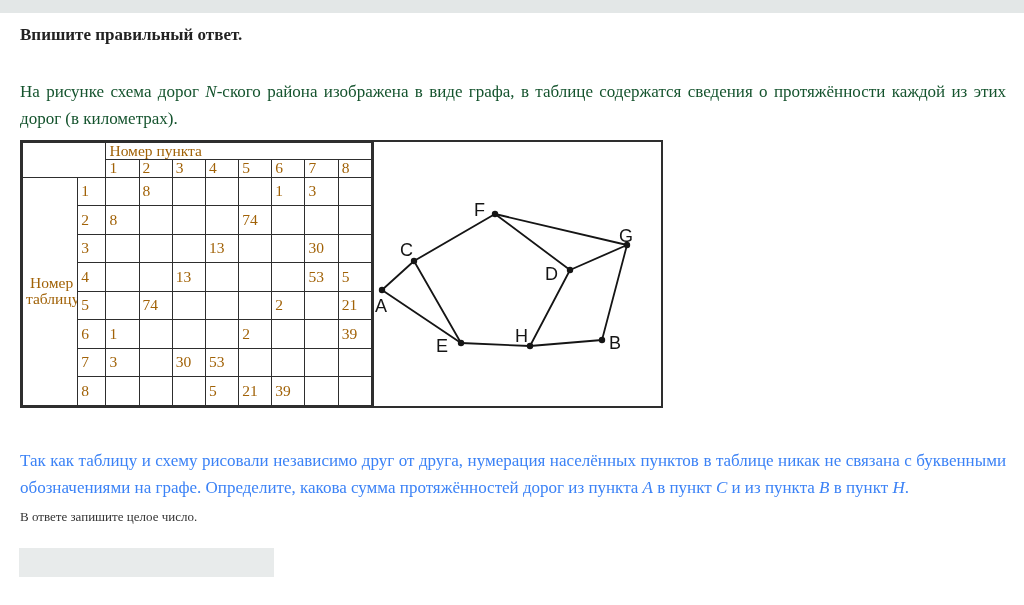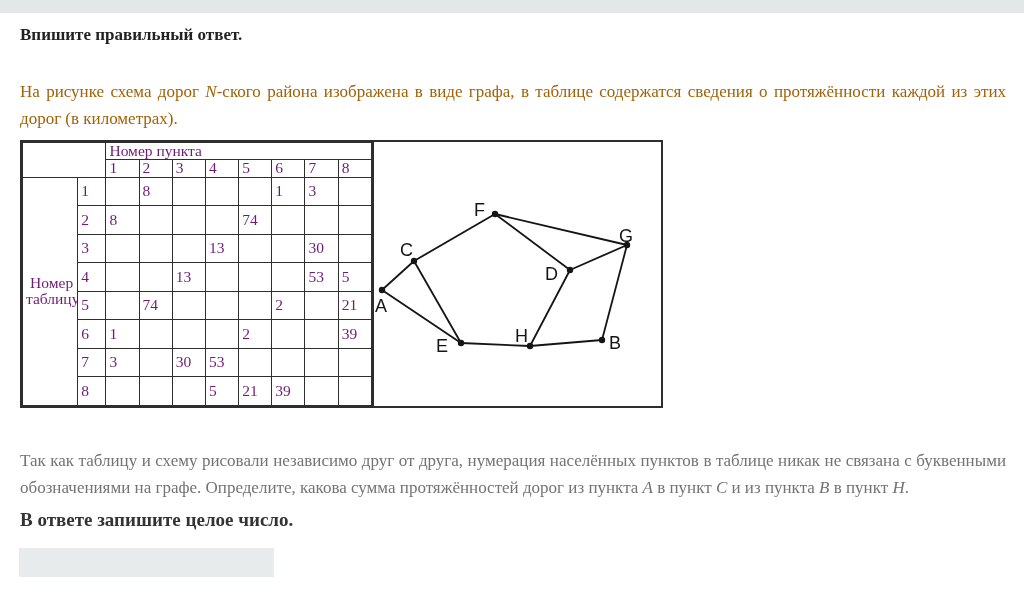--- a/index.html
+++ b/index.html
@@ -16,41 +16,41 @@
     position: absolute; top: 0; left: 0;
     width: 1024px; height: 13px;
     background: #e3e7e7;
   }
   .heading {
     position: absolute; top: 25px; left: 20px;
     font-size: 17px; font-weight: bold; color: #222222; font-family: Liberation Serif, serif;
   }
   .intro {
     position: absolute; top: 61px; left: 20px; width: 986px;
-    font-size: 17px; line-height: 27px; text-align: justify; color: #a16207;
+    font-size: 17px; line-height: 27px; text-align: justify; color: #14532d;
   }
   .task {
     position: absolute; top: 431px; left: 20px; width: 986px;
-    font-size: 17px; line-height: 26.5px; text-align: justify; color: #737373;
+    font-size: 17px; line-height: 26.5px; text-align: justify; color: #3b82f6;
   }
   .note {
     position: absolute; top: 509px; left: 20px;
-    font-size: 19px; color: #333333; font-weight: bold;
+    font-size: 13px; color: #333333;
   }
   i.varletter { font-style: italic; font-family: "Liberation Serif", serif; }
   .figure-box {
     position: absolute; top: 140px; left: 20px;
     width: 643px; height: 268px;
     border: 2px solid #2e2e2e;
     display: flex;
   }
   table.dist {
     border-collapse: collapse; table-layout: fixed;
     width: 350px; height: 100%;
-    font-size: 15.5px; color: #701a75;
+    font-size: 15.5px; color: #a16207;
   }
   table.dist td {
     border: 1px solid #2e2e2e;
     padding: 0 0 0 3px;
     vertical-align: middle;
     line-height: 1.05;
     overflow: hidden;
     white-space: nowrap;
   }
   table.dist td.corner { border-right: 1px solid #2e2e2e; }

